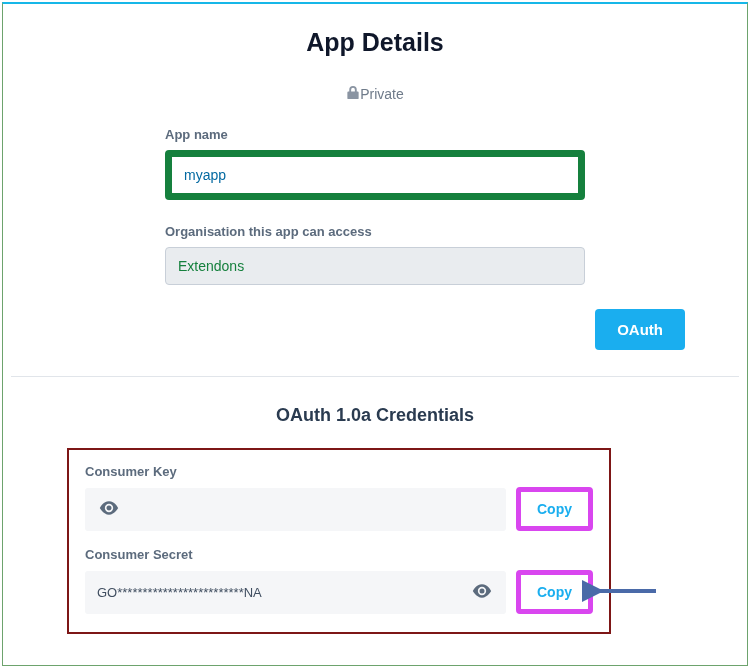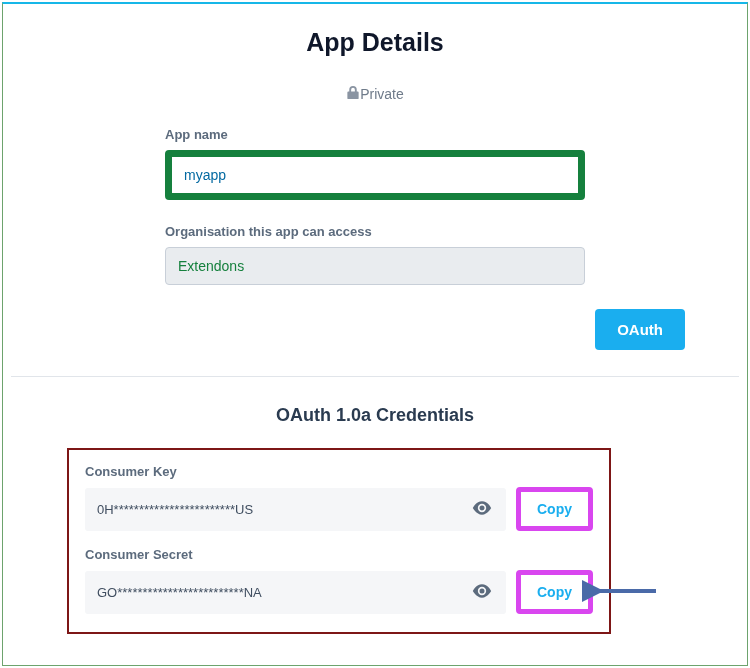--- a/index.html
+++ b/index.html
@@ -184,21 +184,20 @@
   <hr class="divider">
 
   <h2 class="section-title">OAuth 1.0a Credentials</h2>
 
   <div class="cred-box">
 
     <div class="cred-field">
       <div class="cred-label">Consumer Key</div>
       <div class="cred-row">
         <div class="cred-value">
-          <span>0H************************US</span>
           <button class="eye-btn">
             <span>
               <svg width="20" height="14" viewBox="0 0 24 16" fill="#5c6b7d">
                   <path d="M12 0C5 0 1 8 1 8s4 8 11 8 11-8 11-8-4-8-11-8zm0 13a5 5 0 1 1 0-10 5 5 0 0 1 0 10zm0-8a3 3 0 1 0 0 6 3 3 0 0 0 0-6z"></path>
                 </svg>
             </span>
           </button>
         </div>
         <button class="copy-btn">Copy</button>
       </div>

